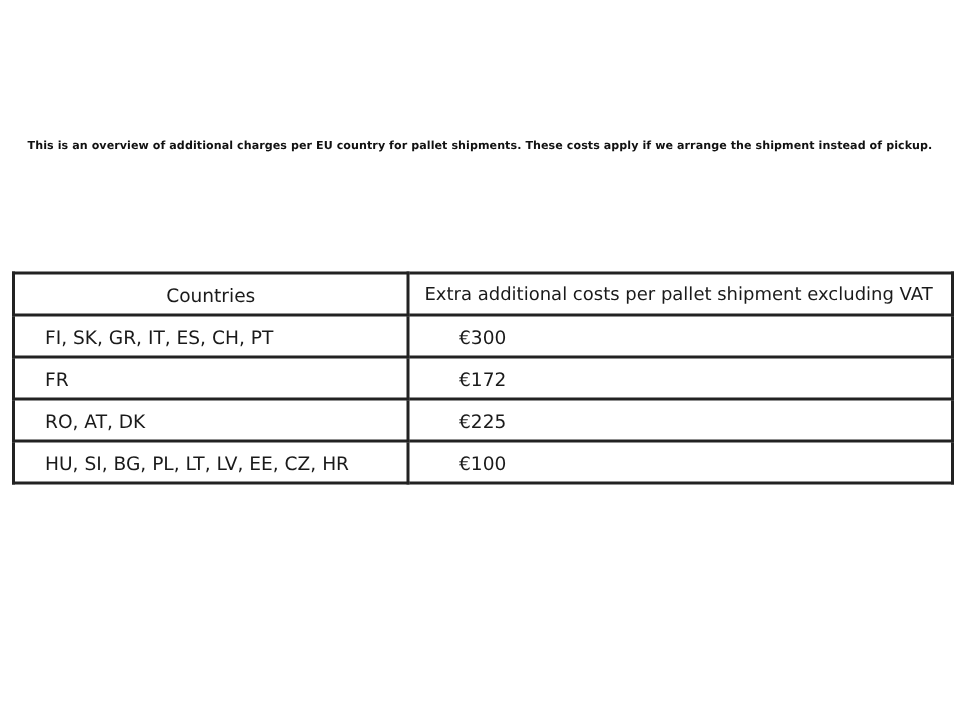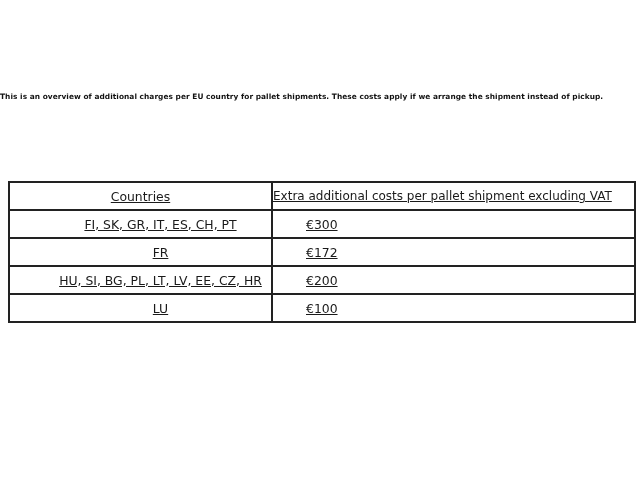--- a/index.html
+++ b/index.html
@@ -13,20 +13,21 @@
     position: relative;
     font-family: "DejaVu Sans", sans-serif;
     color: #000000;
     overflow: hidden;
   }
   .description {
     position: absolute;
     top: 92px;
     left: 0;
     width: 640px;
+    text-align: center;
     font-size: 7.4px;
     font-weight: bold;
     color: #111111;
     letter-spacing: 0.05px;
     white-space: nowrap;
   }
   table.charges-table {
     position: absolute;
     left: 8px;
     top: 181px;
@@ -39,32 +40,32 @@
     border: 2px solid #222222;
     height: 26px;
     font-size: 12.4px;
     font-weight: normal;
     color: #1a1a1a;
     vertical-align: middle;
     white-space: nowrap;
     overflow: hidden;
     padding: 0;
     box-sizing: content-box;
-    text-decoration: underline;
   }
   .charges-table th.countries-header {
     text-align: center;
   }
   .charges-table th.cost-header {
     text-align: left;
+    padding-left: 10px;
     font-size: 12px;
   }
   .charges-table td.countries-cell {
-    text-align: center;
-    padding-left: 40px;
+    text-align: left;
+    padding-left: 20px;
   }
   .charges-table td.cost-cell {
     text-align: left;
     padding-left: 33px;
   }
 </style>
 </head>
 <body>
 
 <div class="description">This is an overview of additional charges per EU country for pallet shipments. These costs apply if we arrange the shipment instead of pickup.</div>
@@ -83,21 +84,21 @@
   <tbody>
     <tr>
       <td class="countries-cell">FI, SK, GR, IT, ES, CH, PT</td>
       <td class="cost-cell">€300</td>
     </tr>
     <tr>
       <td class="countries-cell">FR</td>
       <td class="cost-cell">€172</td>
     </tr>
     <tr>
-      <td class="countries-cell">HU, SI, BG, PL, LT, LV, EE, CZ, HR</td>
-      <td class="cost-cell">€200</td>
+      <td class="countries-cell">RO, AT, DK</td>
+      <td class="cost-cell">€225</td>
     </tr>
     <tr>
-      <td class="countries-cell">LU</td>
+      <td class="countries-cell">HU, SI, BG, PL, LT, LV, EE, CZ, HR</td>
       <td class="cost-cell">€100</td>
     </tr>
   </tbody>
 </table>
 
 </body></html>

